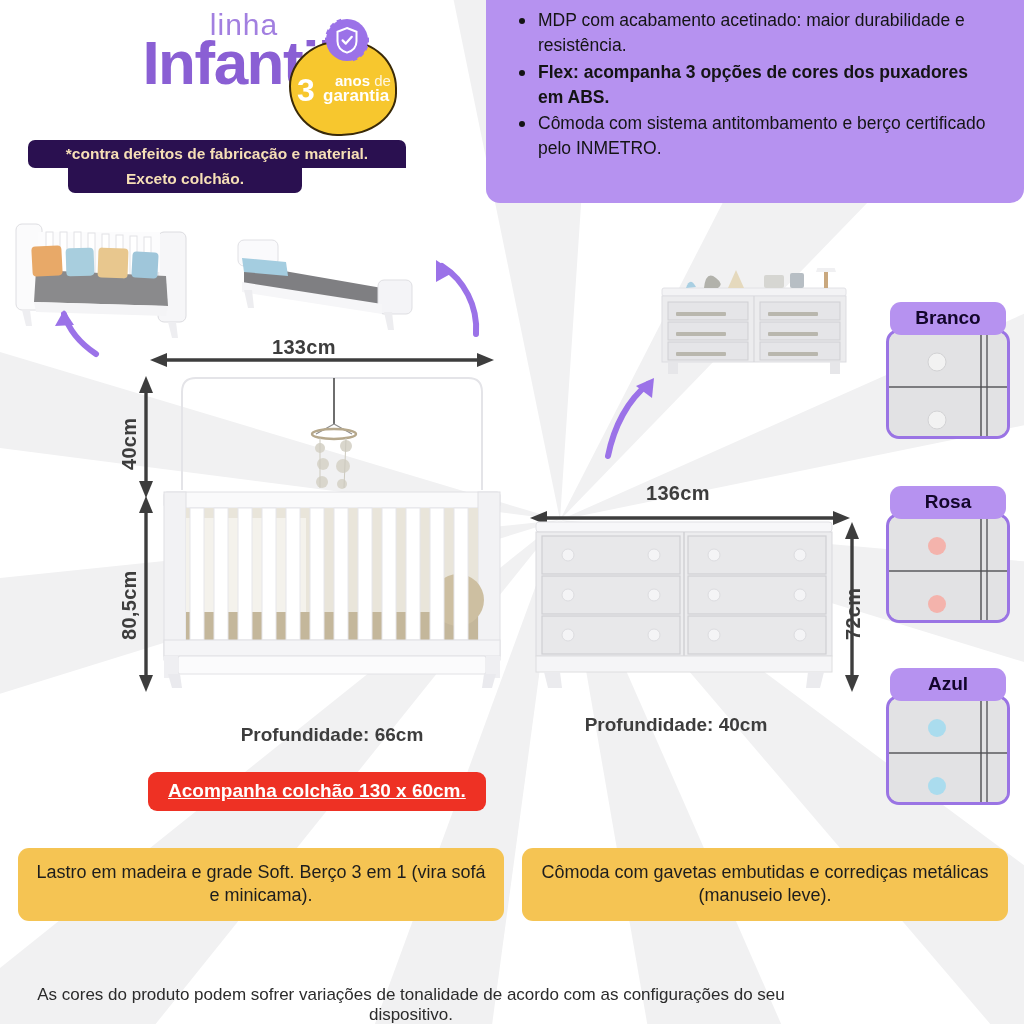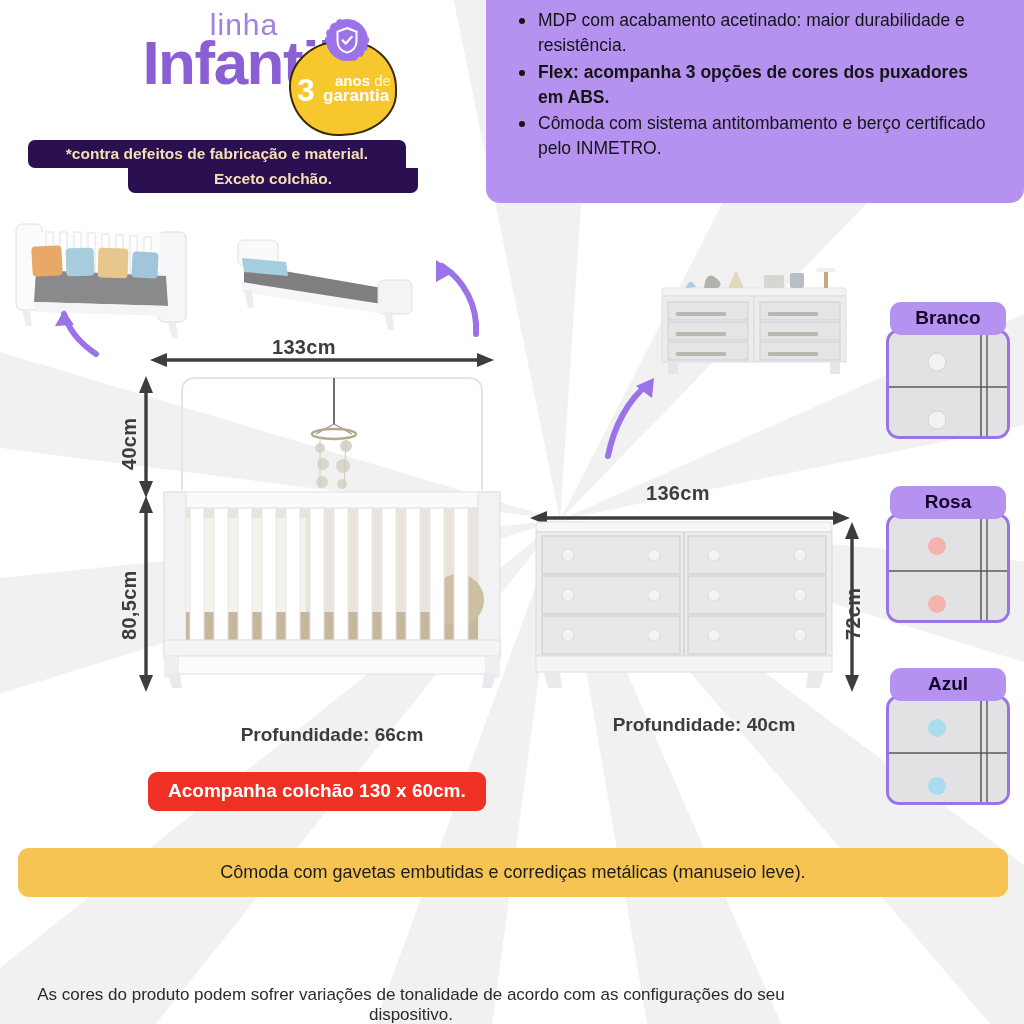--- a/index.html
+++ b/index.html
@@ -66,21 +66,21 @@
     color: #f6dfb6;
     font-weight: 700;
     font-size: 15.5px;
     text-align: center;
     border-radius: 7px;
     padding: 5px 10px 5px;
     white-space: nowrap;
   }
   .ribbon .r1 { border-radius: 7px 7px 0 7px; }
   .ribbon .r2 {
-    width: 290px; margin-left: 100px; border-radius: 0 0 7px 7px; padding-top: 2px;
+    width: 234px; margin-left: 40px; border-radius: 0 0 7px 7px; padding-top: 2px;
   }
 
   
   .bullets {
     position: absolute; left: 486px; top: 0; width: 538px; height: 203px;
     background: #b692f0;
     border-radius: 0 0 14px 14px;
     padding: 8px 26px 0 30px;
   }
   .bullets ul { list-style: none; }
@@ -119,20 +119,21 @@
   }
 
   
   .mattress {
     position: absolute; left: 148px; top: 772px;
     background: #ee3124; color: #ffffff;
     font-weight: 700; font-size: 19px;
     border-radius: 9px;
     padding: 8px 20px 9px;
     white-space: nowrap;
+    text-decoration: underline;
   }
 
   
   .swatch { position: absolute; width: 124px; }
   .swatch .tag {
     position: relative; z-index: 3;
     margin: 0 auto; width: 116px;
     background: #b692f0;
     color: #13062b;
     font-weight: 700; font-size: 19px;
@@ -445,21 +446,21 @@
         <circle cx="126" cy="119" r="6"></circle>
       <circle cx="186" cy="119" r="6"></circle>
         <circle cx="272" cy="119" r="6"></circle>
     </g>
     <rect x="8" y="140" width="296" height="16" fill="#f5f5f7" stroke="#dededf"></rect>
     <path d="M16,156 L20,172 L34,172 L32,156 Z" fill="#ebebee"></path>
     <path d="M280,156 L278,172 L292,172 L296,156 Z" fill="#ebebee"></path>
   </svg>
 
   <div class="depth" style="left:150px; top:724px; width:364px;">Profundidade: 66cm</div>
-  <div class="depth" style="left:548px; top:714px; width:312px;">Profundidade: 40cm</div>
+  <div class="depth" style="left:520px; top:714px; width:312px;">Profundidade: 40cm</div>
 
   <div class="mattress">Acompanha colchão 130 x 60cm.</div>
 
   <div class="swatch" style="left:886px; top:486px;">
     <div class="tag">Rosa</div>
     <div class="img-wrap">
       <svg width="118" height="110" viewBox="0 0 118 110">
         <rect x="0" y="0" width="118" height="110" fill="#e2e2e4"></rect>
         <line x1="0" y1="55" x2="118" y2="55" stroke="#5a5a5e" stroke-width="1.4"></line>
         <line x1="92" y1="0" x2="92" y2="110" stroke="#4d4d51" stroke-width="1.4"></line>
@@ -492,18 +493,19 @@
         <line x1="0" y1="55" x2="118" y2="55" stroke="#5a5a5e" stroke-width="1.4"></line>
         <line x1="92" y1="0" x2="92" y2="110" stroke="#4d4d51" stroke-width="1.4"></line>
         <line x1="98" y1="0" x2="98" y2="110" stroke="#5a5a5e" stroke-width="1.4"></line>
         <circle cx="48" cy="30" r="9" fill="#aadcee"></circle>
         <circle cx="48" cy="88" r="9" fill="#aadcee"></circle>
       </svg>
     </div>
   </div>
 
   <div class="features">
+    <div class="feat">Lastro em madeira e grade Soft. Berço 3 em 1 (vira sofá e minicama).</div>
     <div class="feat">Cômoda com gavetas embutidas e corrediças metálicas (manuseio leve).</div>
   </div>
 
   <div class="footer">As cores do produto podem sofrer variações de tonalidade de acordo com as configurações do seu dispositivo.</div>
 
 </div>
 
 </body></html>

